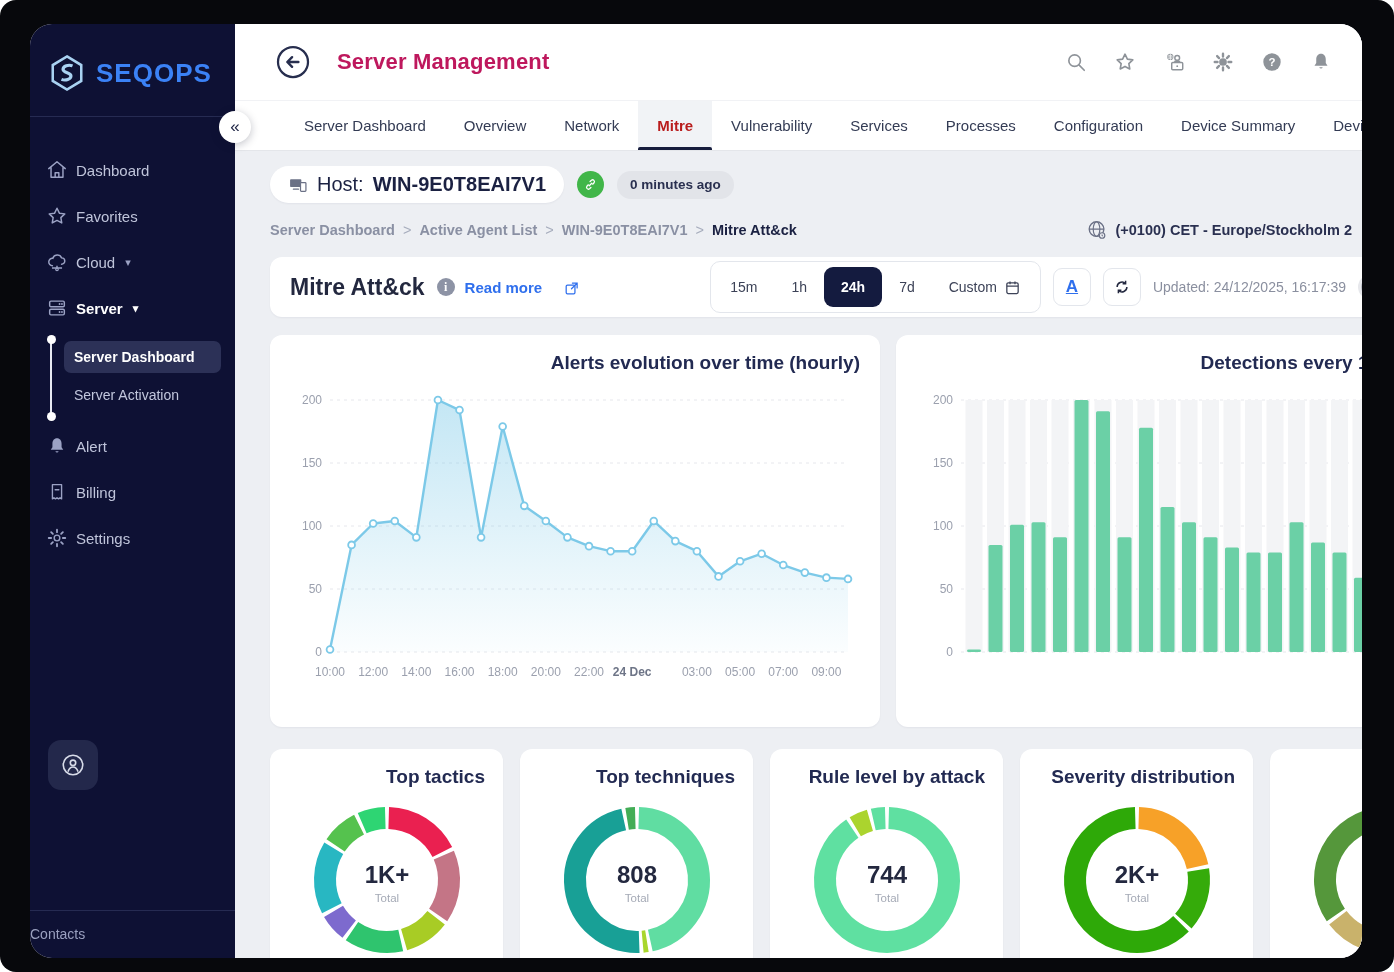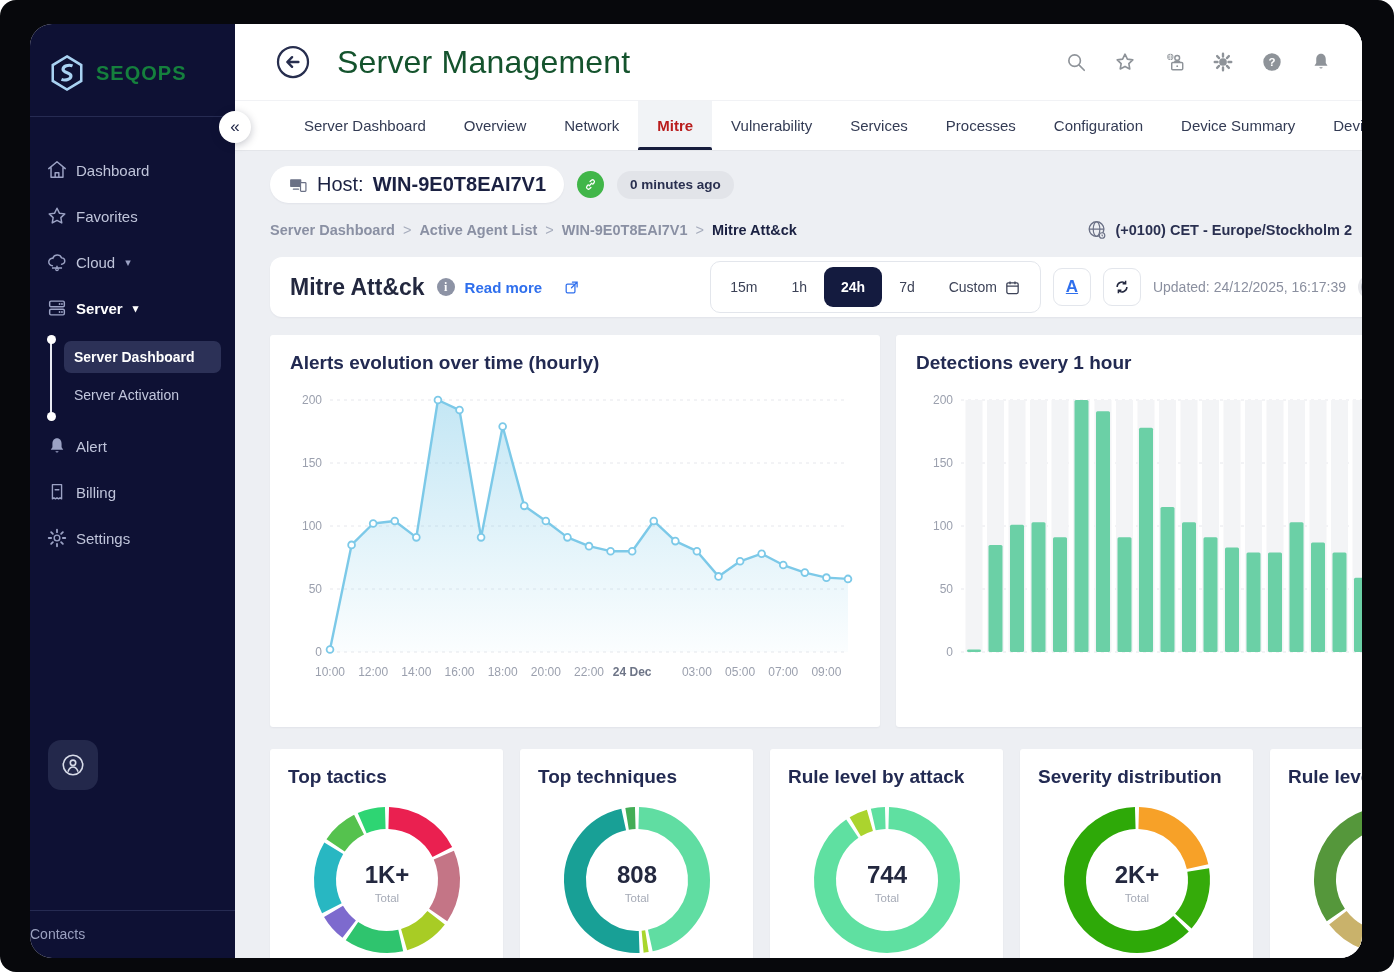--- a/index.html
+++ b/index.html
@@ -4,21 +4,21 @@
 <style>
   * { margin:0; padding:0; box-sizing:border-box; }
   html,body { width:1394px; height:972px; background:#fff; font-family:"Liberation Sans",sans-serif; }
   .frame { position:absolute; inset:0; width:1394px; height:972px; background:#07080c; border-radius:16px; overflow:hidden; }
   .window { position:absolute; left:30px; top:24px; width:1332px; height:934px; background:#edeff3; border-radius:22px; overflow:hidden; display:flex; }
 
   
   .sidebar { width:205px; min-width:205px; background:#0e1134; color:#c2c7dd; display:flex; flex-direction:column; position:relative; }
   .logo-row { display:flex; align-items:center; gap:10px; padding:30px 16px 24px 18px; }
   .logo-mark { width:38px; height:38px; flex:none; }
-  .logo-text { font-size:20px; font-weight:bold; color:#15803d; letter-spacing:1px; }
+  .logo-text { font-size:26px; font-weight:bold; color:#3b82f6; letter-spacing:1px; }
   .side-divider { height:1px; background:#262b52; margin:0; }
   .nav { margin-top:30px; }
   .nav-item { display:flex; align-items:center; gap:8px; height:46px; padding-left:16px; font-size:15px; color:#bfc4da; cursor:pointer; white-space:nowrap; }
   .nav-item .nicon { width:22px; height:22px; color:#9ba2c4; flex:none; }
   .nav-item.active { color:#fff; font-weight:bold; }
   .caret { font-size:11px; color:#9ba2c4; margin-left:2px; }
   .submenu { position:relative; padding:4px 0 6px 0; margin-left:0; }
   .submenu:before { content:""; position:absolute; left:20px; top:10px; bottom:10px; width:2px; background:#e8eaf2; border-radius:2px; }
   .submenu .dot { position:absolute; left:16.5px; width:9px; height:9px; border-radius:50%; background:#fff; }
   .dot.top { top:4px; } .dot.bottom { bottom:2px; }
@@ -28,21 +28,21 @@
   .avatar-btn { width:50px; height:50px; margin:0 0 120px 18px; border-radius:13px; background:#23284b; display:flex; align-items:center; justify-content:center; color:#d7dbe8; cursor:pointer; }
   .contacts-row { padding:15px 0 16px 0; font-size:14px; color:#9aa0bf; cursor:pointer; }
 
   
   .collapse-btn { position:absolute; left:189px; top:87px; width:32px; height:32px; background:#fff; border-radius:50%; box-shadow:0 2px 8px rgba(10,14,40,.25); display:flex; align-items:center; justify-content:center; font-size:17px; color:#1b2142; z-index:20; cursor:pointer; }
 
   
   .main { flex:1; min-width:0; display:flex; flex-direction:column; background:#edeff3; }
   .topbar { background:#fff; height:76px; display:flex; align-items:center; padding:0 30px 0 40px; gap:26px; }
   .back-btn { width:36px; height:36px; color:#272e4e; cursor:pointer; flex:none; }
-  .page-title { font-size:32px; font-weight:normal; color:#14532d; letter-spacing:.2px; white-space:nowrap; }
+  .page-title { font-size:22px; font-weight:bold; color:#be185d; letter-spacing:.2px; white-space:nowrap; }
   .top-icons { margin-left:auto; display:flex; align-items:center; gap:27px; color:#8e9399; }
   .top-icons .ticon { width:22px; height:22px; cursor:pointer; }
 
   .tabsbar { background:#fff; height:50px; display:flex; align-items:stretch; padding-left:50px; border-top:1px solid #f1f2f5; box-shadow:0 1px 0 #e4e6ea; position:relative; }
   .tab { display:flex; align-items:center; padding:0 19px; font-size:15px; color:#333b54; cursor:pointer; white-space:nowrap; position:relative; }
   .tab.active { background:#f1f3f6; font-weight:bold; color:#b91c1c; }
   .tab.active:after { content:""; position:absolute; left:0; right:0; bottom:0; height:3px; background:#171d3d; border-radius:2px 2px 0 0; }
 
   .content { flex:1; padding:16px 0 0 35px; overflow:hidden; }
 
@@ -56,36 +56,36 @@
   .crumb-row { display:flex; align-items:center; margin-top:16px; padding-right:10px; }
   .crumbs { display:flex; align-items:center; gap:8px; font-size:14.5px; font-weight:bold; color:#8a90a3; white-space:nowrap; }
   .crumbs .sep { color:#a7adbd; font-weight:normal; }
   .crumb-last { color:#1b2142; }
   .tz { margin-left:auto; display:flex; align-items:center; gap:8px; font-size:14.5px; font-weight:bold; color:#2a3050; white-space:nowrap; }
   .tz .gicon { width:22px; height:22px; color:#6b7186; }
 
   .toolbar-card { width:1150px; margin-top:16px; background:#fff; border-radius:12px; height:60px; display:flex; align-items:center; padding:0 20px; box-shadow:0 1px 2px rgba(16,20,50,.05); }
   .tb-title { font-size:23px; font-weight:bold; color:#23283f; white-space:nowrap; }
   .info-dot { width:18px; height:18px; border-radius:50%; background:#8d93a5; color:#fff; font-size:12px; font-weight:bold; display:flex; align-items:center; justify-content:center; margin:0 10px 0 12px; font-family:"Liberation Serif",serif; }
-  .read-more { color:#2f6fed; font-size:15px; font-weight:bold; display:flex; align-items:center; gap:22px; cursor:pointer; white-space:nowrap; }
+  .read-more { color:#2f6fed; font-size:15px; font-weight:bold; display:flex; align-items:flex-end; gap:22px; cursor:pointer; white-space:nowrap; }
   .read-more .xicon { width:15px; height:15px; }
   .tb-right { margin-left:auto; display:flex; align-items:center; gap:12px; }
   .range-group { display:flex; align-items:center; border:1px solid #e3e6ec; border-radius:10px; height:52px; padding:0 2px; background:#fff; }
   .range-btn { padding:0 17px; height:40px; display:flex; align-items:center; gap:7px; font-size:14px; color:#3c4257; cursor:pointer; border-radius:9px; white-space:nowrap; }
   .range-btn.active { background:#141b3f; color:#fff; font-weight:bold; }
   .range-btn .cicon { width:17px; height:17px; color:#3c4257; }
   .sq-btn { width:38px; height:38px; border:1px solid #e3e6ec; border-radius:9px; background:#fff; display:flex; align-items:center; justify-content:center; cursor:pointer; }
   .font-a { color:#2f6fed; font-size:17px; font-weight:bold; text-decoration:underline; }
   .sq-btn .ricon { width:18px; height:18px; color:#23283f; }
   .updated { font-size:14px; color:#8a8f9f; white-space:nowrap; }
   .toggle { width:42px; height:24px; border-radius:12px; background:#e7e8ec; position:relative; flex:none; cursor:pointer; }
   .toggle .knob { position:absolute; left:3px; top:3px; width:18px; height:18px; border-radius:50%; background:#b9bdc4; }
 
   .charts-row { display:flex; gap:16px; margin-top:18px; }
-  .card { background:#fff; border-radius:3px; box-shadow:0 1px 2px rgba(16,20,50,.05); }
+  .card { background:#fff; border-radius:12px; box-shadow:0 1px 2px rgba(16,20,50,.05);text-align:right; }
   .chart-card { padding:17px 20px; height:392px; }
   .chart-card.line { width:610px; }
   .chart-card.bars { width:540px; }
   .chart-title { font-size:19px; font-weight:bold; color:#222a52; white-space:nowrap; }
   .chart-card svg { display:block; margin-top:10px; }
 
   .donut-row { display:flex; gap:17px; margin-top:22px; }
   .donut-card { width:233px; min-width:233px; height:270px; padding:17px 18px; }
   .donut-card svg { display:block; margin:14px auto 0; }
 </style>

